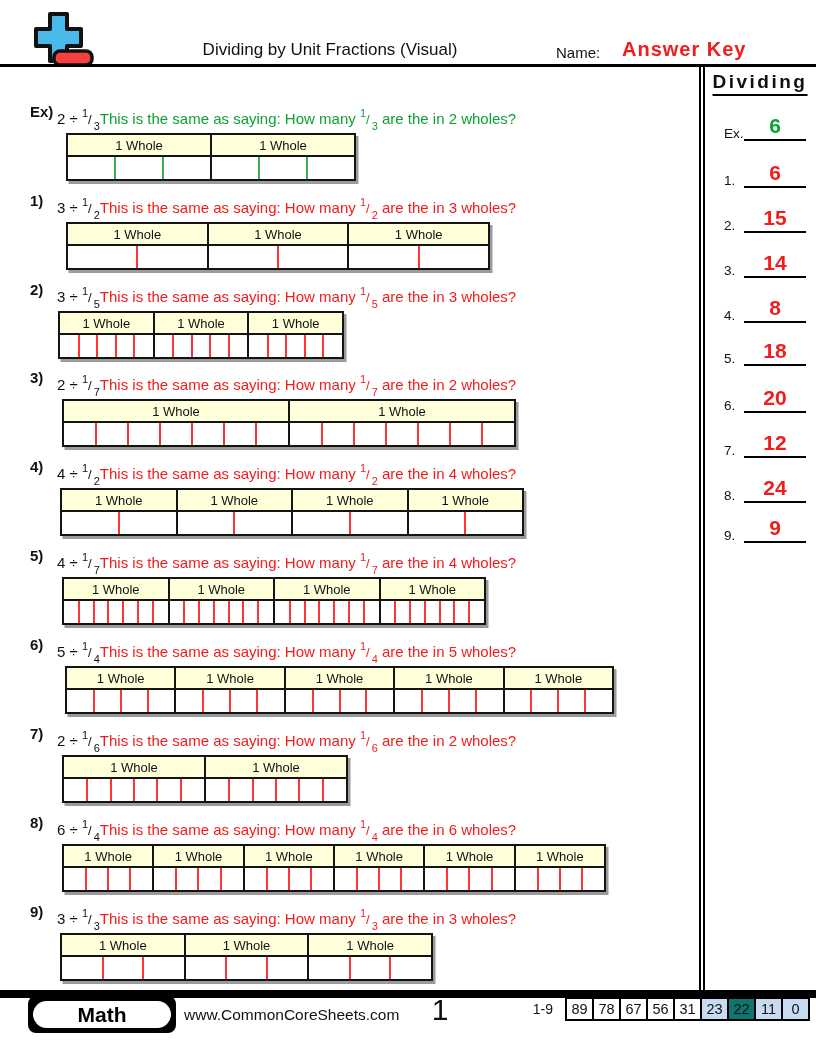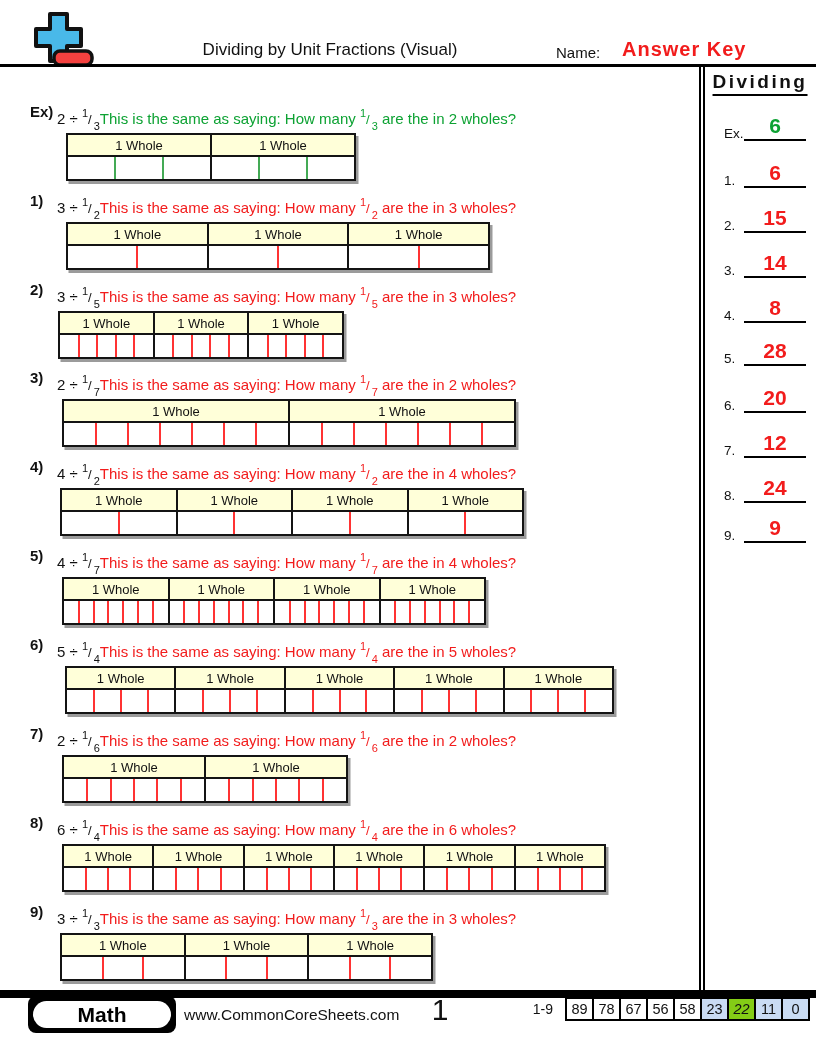--- a/index.html
+++ b/index.html
@@ -404,21 +404,21 @@
         <div class="ans-entry" style="top: 179px;">
           <span class="ans-label">3.</span>
           <span class="ans-value" style="color: rgb(242, 28, 28);">14</span>
         </div>
         <div class="ans-entry" style="top: 224px;">
           <span class="ans-label">4.</span>
           <span class="ans-value" style="color: rgb(242, 28, 28);">8</span>
         </div>
         <div class="ans-entry" style="top: 267px;">
           <span class="ans-label">5.</span>
-          <span class="ans-value" style="color: rgb(242, 28, 28);">28</span>
+          <span class="ans-value" style="color: rgb(242, 28, 28);">18</span>
         </div>
         <div class="ans-entry" style="top: 314px;">
           <span class="ans-label">6.</span>
           <span class="ans-value" style="color: rgb(242, 28, 28);">20</span>
         </div>
         <div class="ans-entry" style="top: 359px;">
           <span class="ans-label">7.</span>
           <span class="ans-value" style="color: rgb(242, 28, 28);">12</span>
         </div>
         <div class="ans-entry" style="top: 404px;">
@@ -438,21 +438,21 @@
   </div>
   <div class="site-url">www.CommonCoreSheets.com</div>
   <div class="page-number">1</div>
   <div class="score-grid">
     <span class="score-label">1-9</span>
     <span id="score-cells" style="display:flex;">
         <span class="score-cell first">89</span>
         <span class="score-cell">78</span>
         <span class="score-cell">67</span>
         <span class="score-cell">56</span>
-        <span class="score-cell">58</span>
+        <span class="score-cell">31</span>
         <span class="score-cell" style="background: rgb(201, 219, 243);">23</span>
-        <span class="score-cell" style="background: #84cc16; font-style: italic;">22</span>
+        <span class="score-cell" style="background: #0f766e;">22</span>
         <span class="score-cell" style="background: rgb(201, 219, 243);">11</span>
         <span class="score-cell" style="background: rgb(201, 219, 243);">0</span>
       </span>
   </div>
 
 </div>
 
 </body></html>

